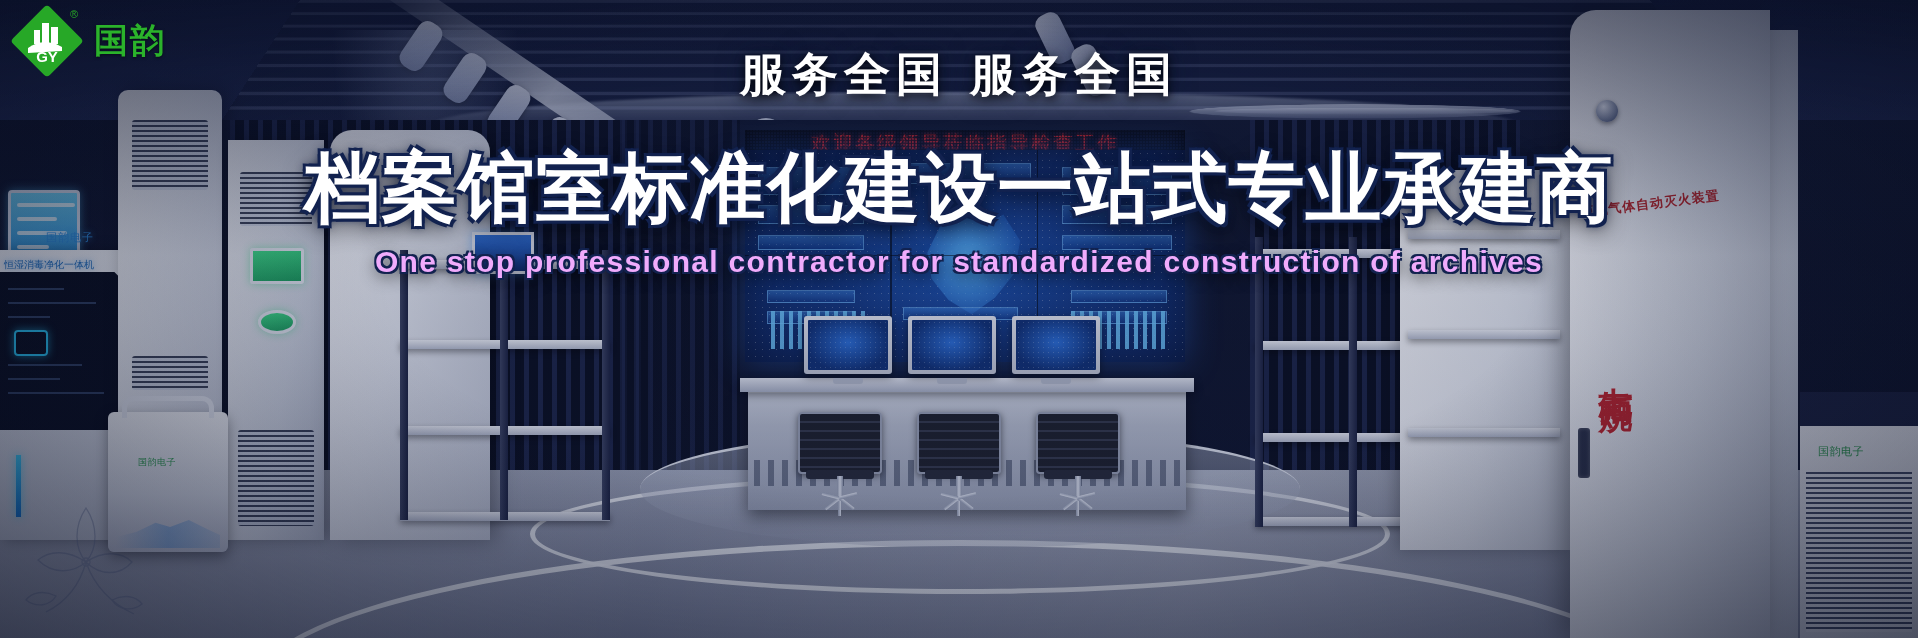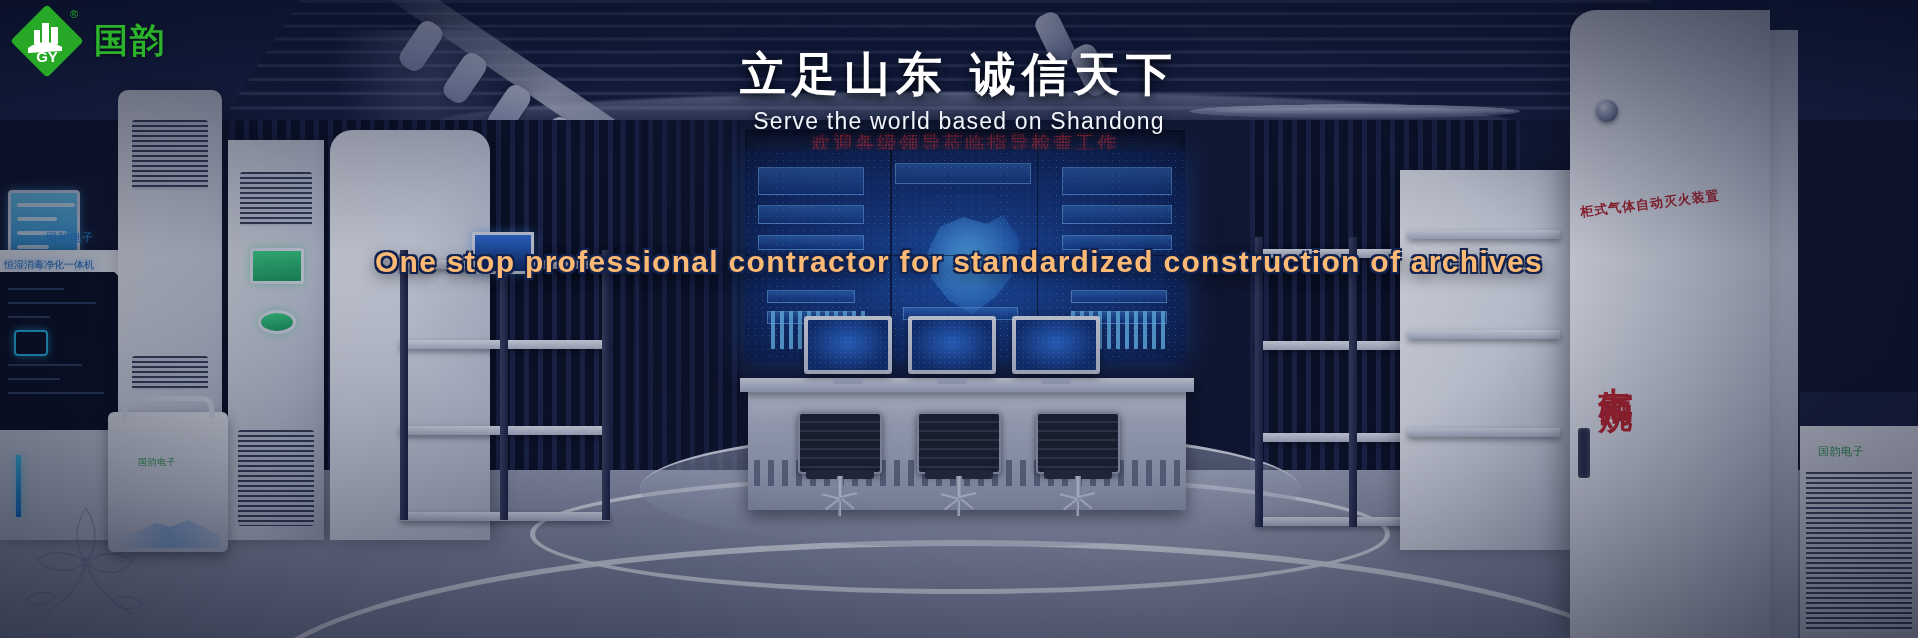--- a/index.html
+++ b/index.html
@@ -474,21 +474,21 @@
     white-space:nowrap; line-height:1;
     font-family:"DejaVu Sans","Liberation Sans",sans-serif;
     text-shadow:
       -3px -3px 0 #12224f, 3px -3px 0 #12224f,
       -3px  3px 0 #12224f, 3px  3px 0 #12224f,
        0 0 10px rgba(10,25,70,.95),
        0 6px 22px rgba(0,0,0,.8);
   }
   .headline-en{
     position:absolute; top:245px; left:50%; transform:translateX(-50%);
-    color:#fdba74; font-size:30px; font-weight:bold; letter-spacing:1.3px;
+    color:#f0abfc; font-size:30px; font-weight:bold; letter-spacing:1.3px;
     white-space:nowrap;
     font-family:"Liberation Sans","DejaVu Sans",sans-serif;
     text-shadow:
       -2px -2px 0 #12224f, 2px -2px 0 #12224f,
       -2px  2px 0 #12224f, 2px  2px 0 #12224f,
        0 5px 16px rgba(0,0,0,.8);
   }
 
   .slogan-bar{
     position:absolute; top:290px; left:50%; transform:translateX(-50%);
@@ -730,18 +730,18 @@
           <path d="M14 40 C22 34 32 33 42 36 L48 39 L48 43 L14 45 Z"></path>
         </g>
         <text x="33" y="54" font-size="15" font-weight="bold" fill="#ffffff" text-anchor="middle" font-family="Liberation Sans, sans-serif">GY</text>
       </svg>
       <span class="logo-reg">®</span>
     </div>
     <span class="logo-text">国韵</span>
   </div>
 
   <div class="copy">
-    <div class="kicker">立足山东 诚信天下</div>
-    <div class="kicker-en">Serve the world based on Shandong</div>
+    <div class="kicker">服务全国 服务全国</div>
+    <div class="headline">档案馆室标准化建设一站式专业承建商</div>
     <div class="headline-en">One stop professional contractor for standardized construction of archives</div>
   </div>
 
 </div>
 
 </body></html>

